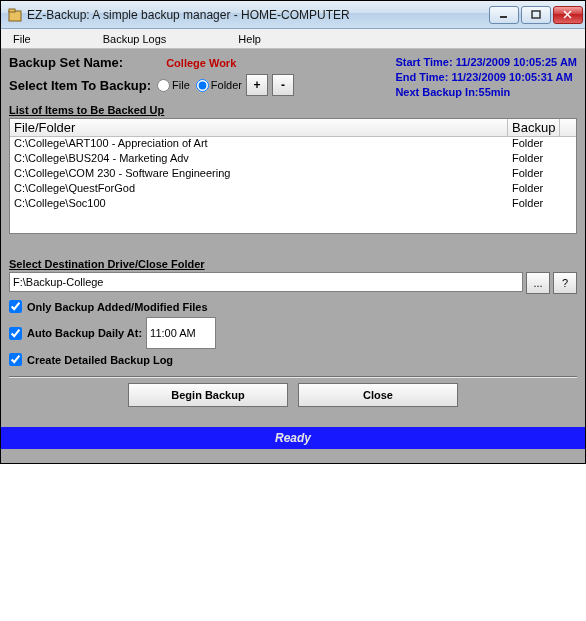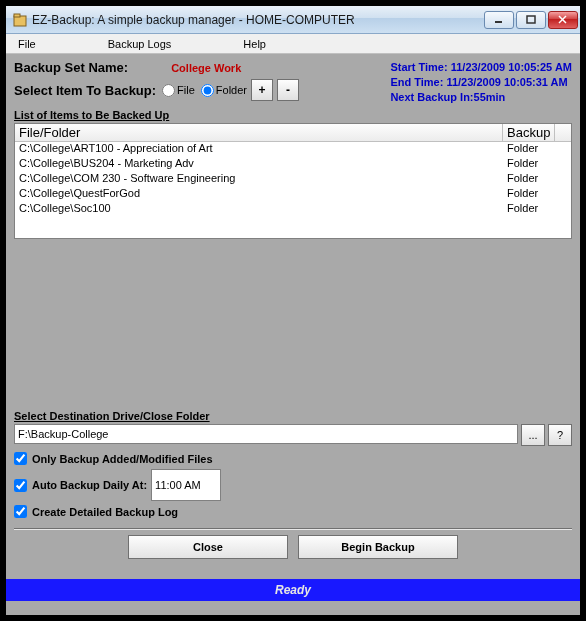--- a/index.html
+++ b/index.html
@@ -8,22 +8,22 @@
     padding: 0;
     font-family: "Segoe UI", Tahoma, sans-serif;
     font-size: 11px;
     background: #fff;
     width: 586px;
     height: 621px;
     overflow: hidden;
   }
   .window {
     width: 586px;
-    height: 621px;
-    border: 6px solid #000000;
+    height: 464px;
+    border: 1px solid #000000;
     background: #fff;
     display: flex;
     flex-direction: column;
   }
   .titlebar {
     height: 28px;
     background: linear-gradient(to bottom, #e8f0f8 0%, #d0e0f0 45%, #b8d0e8 46%, #cde0f2 100%);
     display: flex;
     align-items: center;
     padding: 0 2px 0 6px;
@@ -310,22 +310,22 @@
       <input class="time-input" type="text" value="11:00 AM" style="">
     </div>
     <div class="check-row">
       <input type="checkbox" checked="" style="">
       <span>Create Detailed Backup Log</span>
     </div>
 
     <div class="divider"></div>
 
     <div class="btn-row">
+      <button class="big-btn">Begin Backup</button>
       <button class="big-btn">Close</button>
-      <button class="big-btn">Begin Backup</button>
     </div>
 
     <div class="statusbar">
       <span>Ready</span>
     </div>
   </div>
 
 </div>
 
 </body></html>

